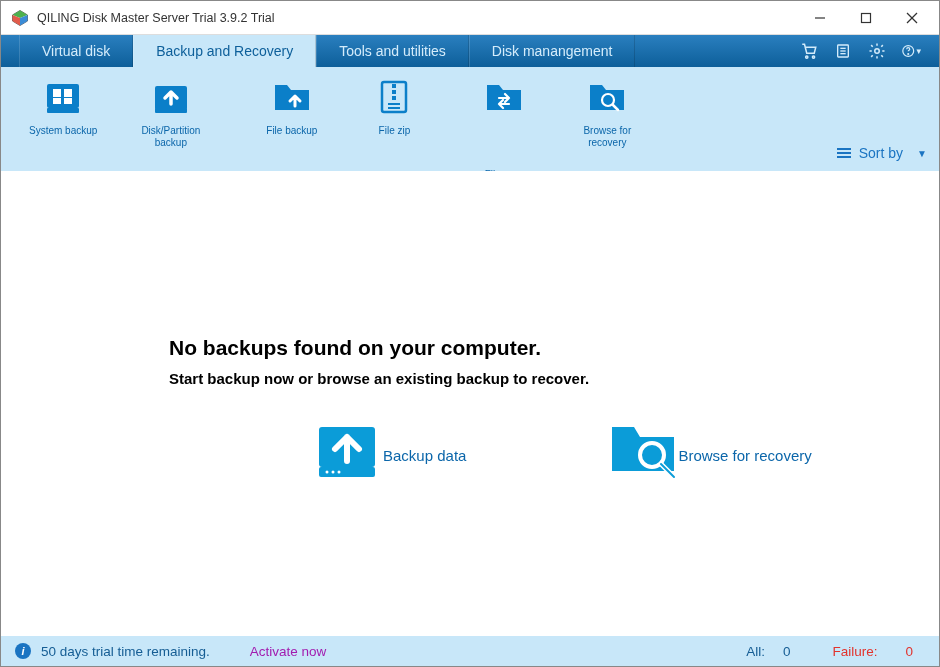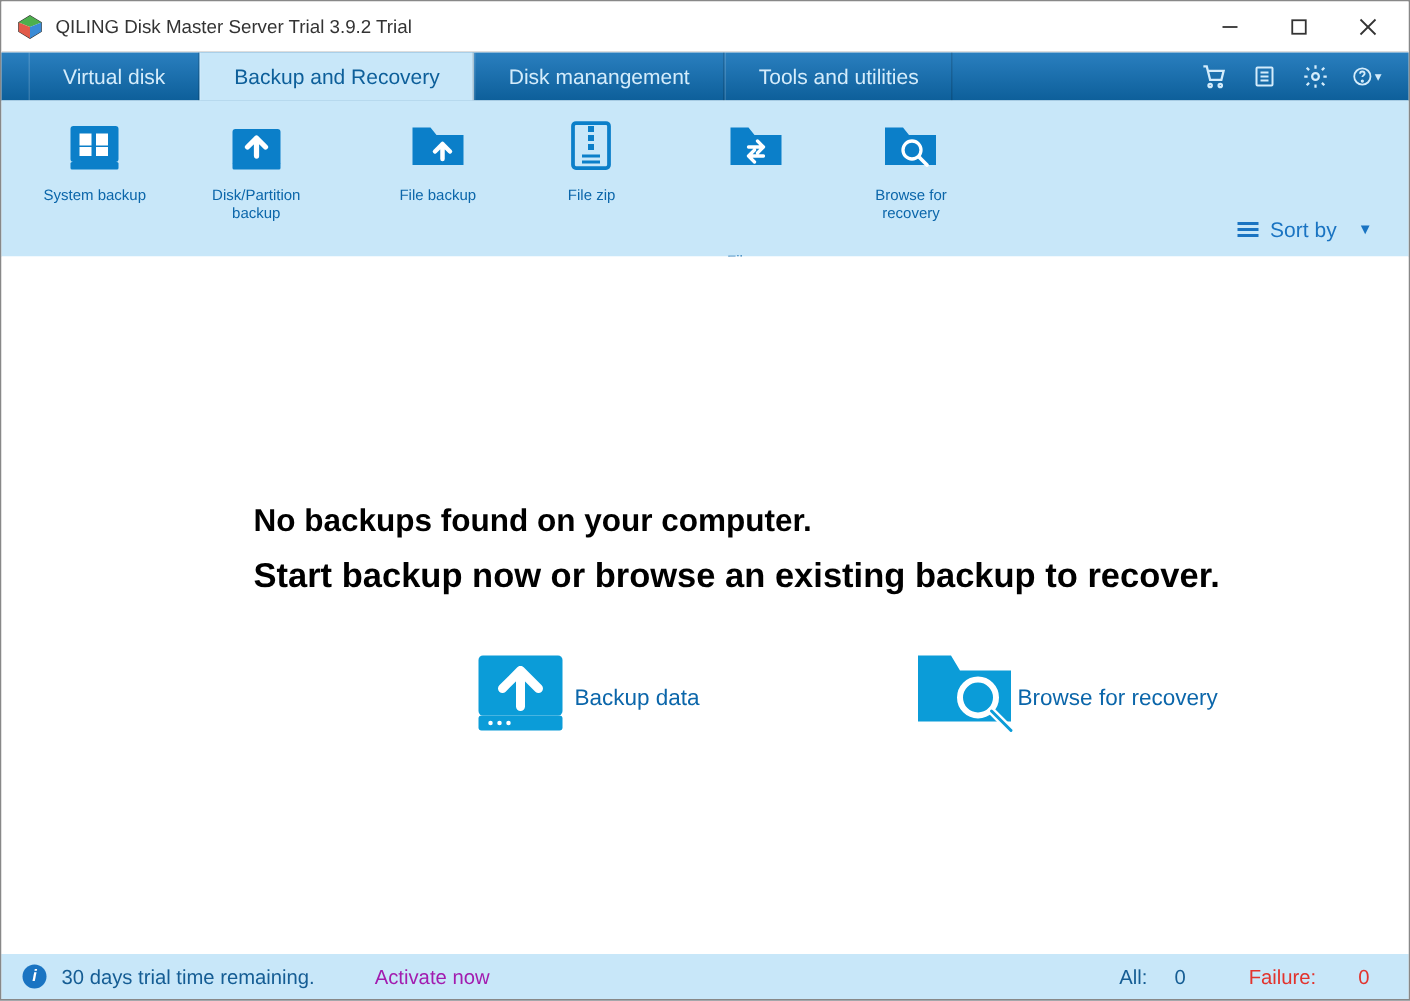--- a/index.html
+++ b/index.html
@@ -25,30 +25,30 @@
 
 .toolbar { height: 104px; background: #c8e7f9; display: flex; align-items: flex-start; padding: 10px 20px 0 20px; position: relative; }
 .tool-item { display: flex; flex-direction: column; align-items: center; cursor: pointer; padding: 0 8px; }
 .tool-item:nth-child(1) { margin-right: 28px; }
 .tool-item:nth-child(2) { margin-right: 50px; }
 .tool-item:nth-child(3) { margin-right: 40px; }
 .tool-item:nth-child(4) { margin-right: 52px; }
 .tool-item:nth-child(5) { margin-right: 42px; gap: 44px; }
 .tool-icon { width: 42px; height: 42px; margin-bottom: 6px; display: flex; align-items: center; justify-content: center; }
 .tool-label { font-size: 10px; color: #0b66aa; text-align: center; line-height: 1.2; }
-.sortby { position: absolute; right: 24px; bottom: 10px; display: flex; align-items: center; gap: 8px; color: #1a74c2; font-size: 14px; cursor: pointer; }
+.sortby { position: absolute; right: 12px; bottom: 10px; display: flex; align-items: center; gap: 8px; color: #1a74c2; font-size: 14px; cursor: pointer; }
 .sortby .lines { display: flex; flex-direction: column; gap: 2px; }
 .sortby .lines span { width: 14px; height: 2px; background: #1a74c2; }
 .sortby .caret { font-size: 10px; margin-left: 6px; }
 
 
 .main { flex: 1; background: #fff; position: relative; }
 .empty-state { position: absolute; top: 165px; left: 0; right: 12px; text-align: left; padding-left: 168px; }
 .empty-state h2 { font-size: 21px; font-weight: bold; color: #000; margin-bottom: 10px; }
-.empty-state h3 { font-size: 23px; font-weight: bold; color: #000; margin-bottom: 32px; }
+.empty-state h3 { font-size: 15px; font-weight: bold; color: #000; margin-bottom: 32px; }
 .action-row { display: flex; gap: 140px; padding-left: 142px; }
 .action-item { display: flex; flex-direction: row; align-items: center; cursor: pointer; }
 .action-icon { width: 72px; height: 62px; margin-bottom: 10px; }
 .action-label { font-size: 15px; color: #0b66aa; }
 
 
 .statusbar { height: 30px; background: #c8e7f9; display: flex; align-items: center; padding: 0 14px; font-size: 13.5px; color: #155d94; }
 .statusbar .info-icon { width: 16px; height: 16px; background: #1a74c2; border-radius: 50%; color: #fff; display: flex; align-items: center; justify-content: center; font-size: 11px; font-style: italic; font-weight: bold; margin-right: 10px; }
 .statusbar .activate { color: #a21caf; margin-left: 40px; cursor: pointer; }
 .statusbar .spacer { flex: 1; }
@@ -87,22 +87,22 @@
             <line x1="11" y1="1" x2="1" y2="11" stroke="#333" stroke-width="1.2"></line>
           </svg>
       </div>
     </div>
   </div>
 
   <div class="tabbar">
     <div class="tabbar-inner">
       <div class="tab">Virtual disk</div>
       <div class="tab active">Backup and Recovery</div>
+      <div class="tab">Tools and utilities</div>
       <div class="tab">Disk manangement</div>
-      <div class="tab">Tools and utilities</div>
     </div>
     <div class="tabbar-spacer"></div>
     <div class="tabbar-icons">
       <div class="ticon">
         <svg width="18" height="18" viewBox="0 0 24 24" fill="none" stroke="#d4ecfb" stroke-width="2">
             <circle cx="9" cy="20" r="1.5"></circle>
             <circle cx="18" cy="20" r="1.5"></circle>
             <path d="M3 3h3l3 12h10l2-8H7"></path>
           </svg>
       </div>
@@ -235,21 +235,21 @@
               </svg>
           </div>
           <div class="action-label">Browse for recovery</div>
         </div>
       </div>
     </div>
   </div>
 
   <div class="statusbar">
     <div class="info-icon">i</div>
-    <span>30 days trial time remaining.</span>
+    <span>50 days trial time remaining.</span>
     <span class="activate">Activate now</span>
     <div class="spacer"></div>
     <span class="all-lbl">All:</span>
     <span class="all-val">0</span>
     <span class="fail-lbl">Failure:</span>
     <span class="fail-val">0</span>
   </div>
 
 </div>
 

